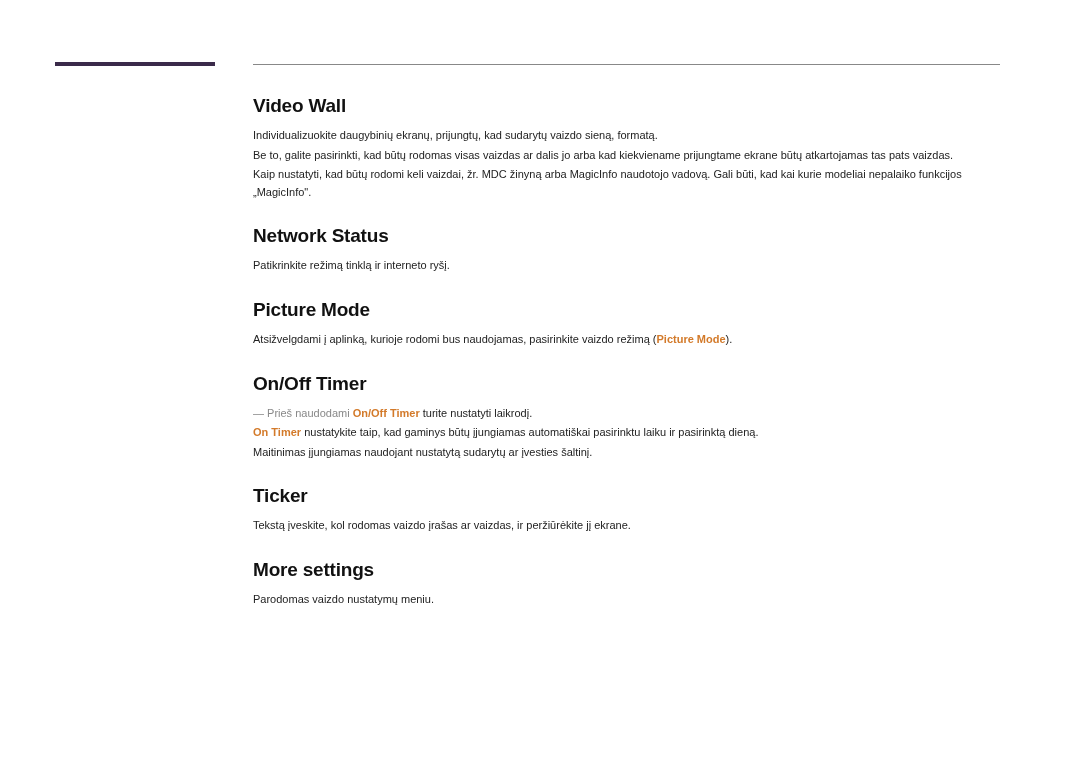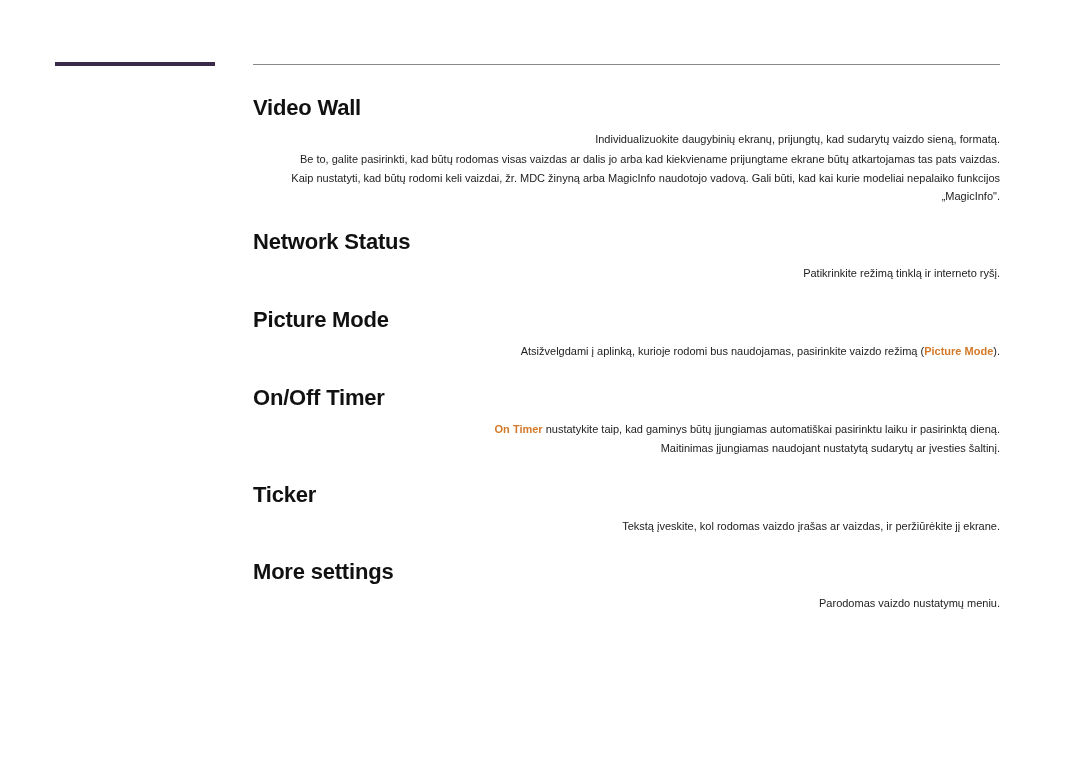--- a/index.html
+++ b/index.html
@@ -28,31 +28,30 @@
   background: #888;
 }
 .content {
   position: absolute;
   top: 95px;
   left: 253px;
   right: 80px;
 }
 .section { margin-bottom: 24px; }
 h2 {
-  font-size: 22px;
+  font-size: 19px;
   font-weight: 600;
   color: #111;
   margin-bottom: 10px;
   letter-spacing: -0.2px;
 }
 .body-text {
   font-size: 11px;
   line-height: 1.6;
   color: #222;
-  text-align: right;
 }
 .body-text p { margin-bottom: 2px; }
 .highlight {
   color: #d37a2a;
   font-weight: 600;
 }
 .note-dash {
   color: #888;
   font-size: 11px;
 }
@@ -84,20 +83,21 @@
   <div class="section">
     <h2>Picture Mode</h2>
     <div class="body-text">
       <p><span>Atsižvelgdami į aplinką, kurioje rodomi bus naudojamas, pasirinkite vaizdo režimą (</span><span class="highlight">Picture Mode</span><span>).</span></p>
     </div>
   </div>
 
   <div class="section">
     <h2>On/Off Timer</h2>
     <div class="body-text">
+      <p class="note"><span class="note-dash">―  Prieš naudodami </span><span class="highlight">On/Off Timer</span><span> turite nustatyti laikrodį.</span></p>
       <p><span class="highlight">On Timer</span><span> nustatykite taip, kad gaminys būtų įjungiamas automatiškai pasirinktu laiku ir pasirinktą dieną.</span></p>
       <p>Maitinimas įjungiamas naudojant nustatytą sudarytų ar įvesties šaltinį.</p>
     </div>
   </div>
 
   <div class="section">
     <h2>Ticker</h2>
     <div class="body-text">
       <p>Tekstą įveskite, kol rodomas vaizdo įrašas ar vaizdas, ir peržiūrėkite jį ekrane.</p>
     </div>

